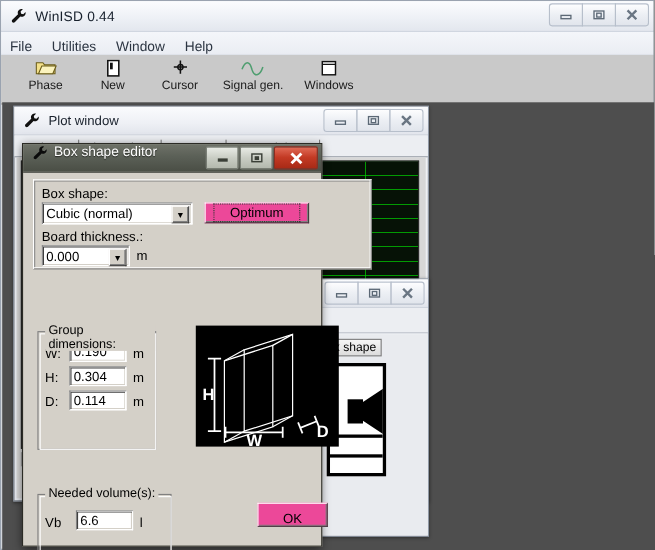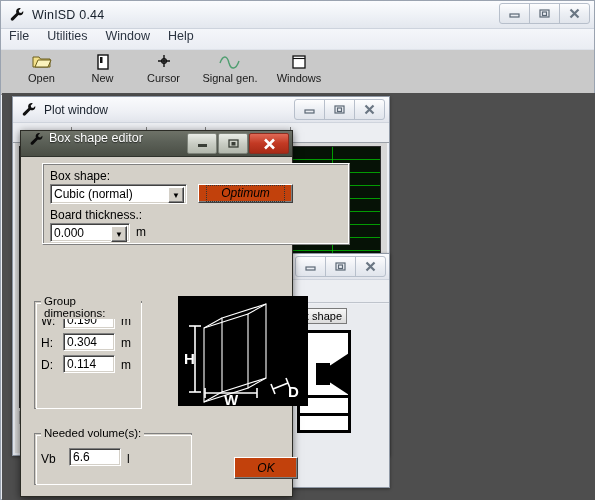--- a/index.html
+++ b/index.html
@@ -50,21 +50,21 @@
     margin-left: -1px;
     display: flex; align-items: center; justify-content: center;
     color: #54606e; font-size: 11px;
   }
   .wbtn.first { border-top-left-radius: 3px; border-bottom-left-radius:3px; }
   .wbtn.last { border-top-right-radius: 3px; border-bottom-right-radius:3px; }
 
   .menubar {
     height: 20px;
     background: linear-gradient(180deg,#f4f6fa 0%,#eaedf3 100%);
-    display: flex; align-items: flex-start;
+    display: flex; align-items: flex-end;
     padding-left: 8px;
     border-bottom: 1px solid #dfe3ea;
   }
   .menubar span {
     font-size: 12.5px; color: #2c3542; margin-right: 18px;
   }
 
   .toolbar {
     height: 44px;
     background: #c9c9c9;
@@ -242,28 +242,27 @@
     width: 16px; height: 16px;
     background: #d4d0c8;
     border: 1px solid #fff;
     border-right-color:#404040; border-bottom-color:#404040;
     box-shadow: inset -1px -1px 0 #808080;
     display:flex;align-items:center;justify-content:center;
     font-size: 8px; color:#000;
     box-sizing:border-box;
   }
   .btn95 {
-    background: #c2410c;
+    background: #ec4899;
     border: 1px solid #ffffff;
     border-right-color:#404040; border-bottom-color:#404040;
     box-shadow: inset -1px -1px 0 #808080;
     font-size: 12px; color:#000;
-    display:flex;align-items:center;justify-content:center;
+    display:flex;align-items:flex-end;justify-content:center;
     box-sizing:border-box;
-    font-style:italic;
   }
   .groupbox {
     position:absolute;
     border: 1px solid #808080;
     border-top-color:#808080; border-left-color:#808080;
     box-sizing:border-box;
   }
   .groupbox:after {
     content:""; position:absolute; left:1px; top:1px; right:-1px; bottom:-1px;
     border:1px solid #fff; pointer-events:none;
@@ -323,21 +322,21 @@
 
     <div class="toolbar">
 
       <div class="tool">
         <span class="glyph">
           <svg width="20" height="16" viewBox="0 0 20 16">
             <path d="M1 3h6l1.5 2H18v8H1z" fill="#f3e08a" stroke="#6b5d1a" stroke-width="1"></path>
             <path d="M3 13 L6 6 H19 L16 13 Z" fill="#fbf3bd" stroke="#6b5d1a" stroke-width="1"></path>
           </svg>
         </span>
-        <span class="lbl">Open</span>
+        <span class="lbl">Phase</span>
       </div>
 
       <div class="tool">
         <span class="glyph">
           <svg width="14" height="16" viewBox="0 0 14 16">
             <rect x="2" y="1" width="10" height="14" fill="#fff" stroke="#111" stroke-width="1.4"></rect>
             <rect x="4" y="3" width="2.5" height="6" fill="#111"></rect>
           </svg>
         </span>
         <span class="lbl">New</span>
@@ -479,21 +478,21 @@
         <div class="be-b close">
           <svg width="15" height="12" viewBox="0 0 15 12">
               <path d="M3 1.5 L12 10.5 M12 1.5 L3 10.5" stroke="#fff" stroke-width="2.6" fill="none"></path>
             </svg>
         </div>
       </div>
     </div>
 
     <div class="be-client">
 
-      <div class="panel" style="left:16px; top:2px; width:308px; height:82px;">
+      <div class="panel" style="left:4px; top:2px; width:308px; height:82px;">
 
         <div class="lbl95" style="position:absolute;left:7px;top:5px;">Box shape:</div>
 
         <div class="fld" style="position:absolute;left:7px;top:20px;width:137px;height:20px;">
           <span>Cubic (normal)</span>
           <span class="combo-arrow">▼</span>
         </div>
 
         <div class="btn95" style="position:absolute;left:155px;top:20px;width:95px;height:19px;">
           <span style="border:1px dotted #333;padding:0 14px 1px 14px;">Optimum</span>
@@ -554,21 +553,21 @@
 
           <g stroke="#ffffff" stroke-width="1.6" fill="none">
             <line x1="95" y1="93" x2="110" y2="87"></line>
             <line x1="93" y1="88" x2="97" y2="98"></line>
             <line x1="108" y1="82" x2="112" y2="92"></line>
           </g>
           <text x="110" y="101" fill="#ffffff" font-family="Liberation Sans, sans-serif" font-size="15" font-weight="bold">D</text>
         </svg>
       </div>
 
-      <div class="groupbox" style="left:8px; top:272px; width:158px; height:52px;">
+      <div class="groupbox" style="left:8px; top:288px; width:122px; height:52px;">
         <span class="gb-legend">Needed volume(s):</span>
         <div class="lbl95" style="position:absolute;left:6px;top:18px;">Vb</div>
         <div class="fld" style="position:absolute;left:34px;top:14px;width:52px;height:18px;">6.6</div>
         <div class="unit" style="position:absolute;left:92px;top:18px;">l</div>
       </div>
 
       <div class="btn95" style="position:absolute;left:208px;top:296px;width:64px;height:22px;">OK</div>
 
     </div>
   </div>

